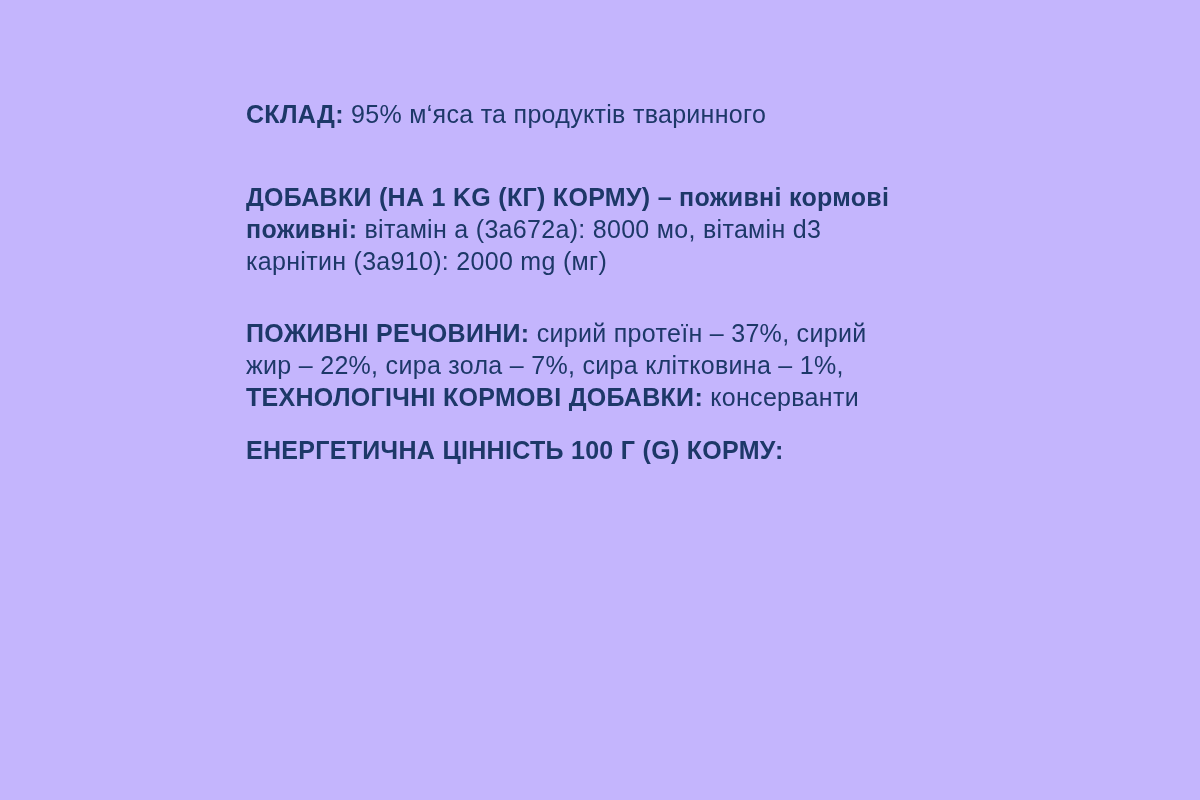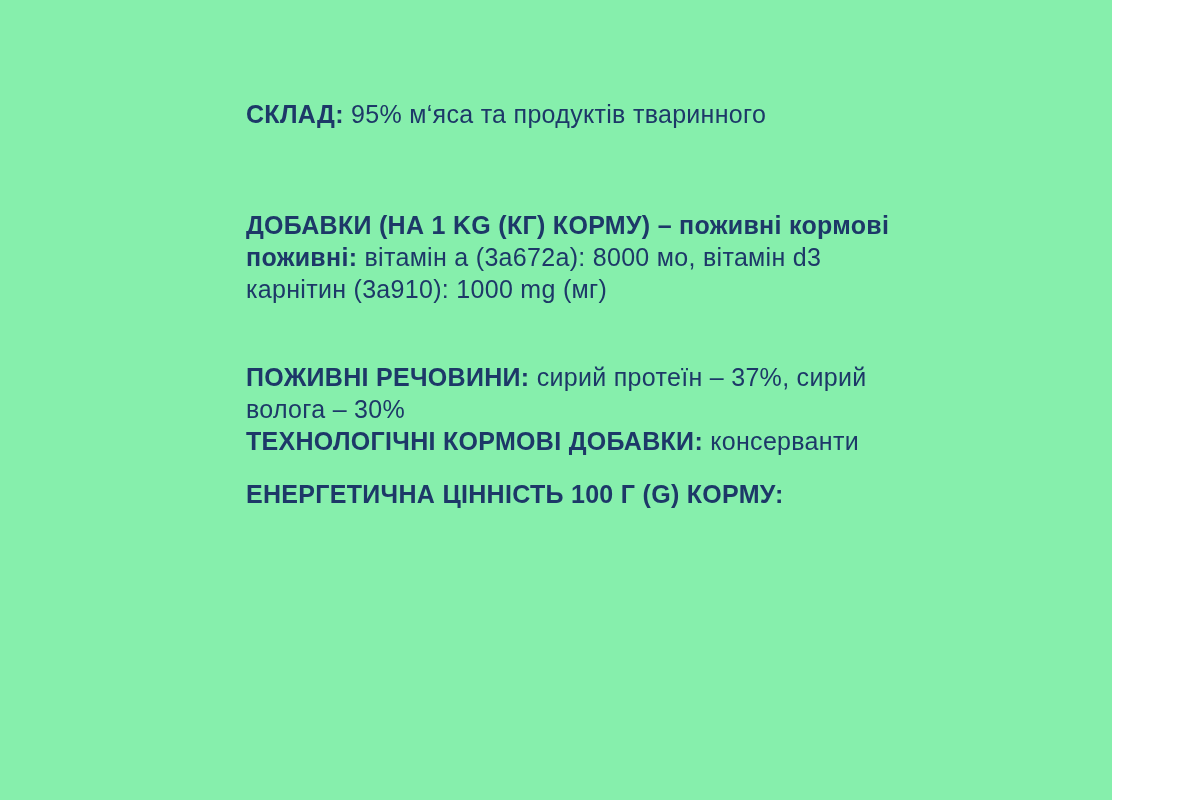--- a/index.html
+++ b/index.html
@@ -2,64 +2,64 @@
 <html><head>
 <meta charset="utf-8">
 <style>
   html, body {
     margin: 0;
     padding: 0;
     background: #ffffff;
   }
   #canvas {
     position: relative;
-    width: 1112px;
+    width: 1200px;
     height: 800px;
-    background: #86efac;
+    background: #c4b5fd;
     overflow: hidden;
     font-family: "Liberation Sans", sans-serif;
   }
   #label-sheet {
     position: absolute;
     left: 246px;
     top: 98px;
     width: 740px;
     color: #1d3868;
     font-size: 25px;
     line-height: 32px;
     letter-spacing: 0.3px;
   }
   .paragraph { margin: 0; }
-  .paragraph.section-additives { margin-top: 79px; }
-  .paragraph.section-nutrients { margin-top: 56px; }
+  .paragraph.section-additives { margin-top: 51px; }
+  .paragraph.section-nutrients { margin-top: 40px; }
   .paragraph.section-technological-additives { }
   .paragraph.section-energy-value { margin-top: 21px; }
   .line {
     white-space: nowrap;
     height: 32px;
   }
   .seg-bold { font-weight: 700; }
   .seg-regular { font-weight: 400; }
 </style>
 </head>
 <body>
 
 <div id="canvas">
   <div id="label-sheet" style="color: rgb(29, 56, 104);">
       <div class="paragraph section-composition">
         <div class="line"><span class="seg-bold">СКЛАД:</span><span class="seg-regular"> 95% м‘яса та продуктів тваринного</span></div>
       </div>
       <div class="paragraph section-additives">
         <div class="line"><span class="seg-bold">ДОБАВКИ (НА 1 KG (КГ) КОРМУ) – поживні кормові</span></div>
         <div class="line"><span class="seg-bold">поживні:</span><span class="seg-regular"> вітамін а (3а672а): 8000 мо, вітамін d3</span></div>
-        <div class="line"><span class="seg-regular">карнітин (3а910): 1000 mg (мг)</span></div>
+        <div class="line"><span class="seg-regular">карнітин (3а910): 2000 mg (мг)</span></div>
       </div>
       <div class="paragraph section-nutrients">
         <div class="line"><span class="seg-bold">ПОЖИВНІ РЕЧОВИНИ:</span><span class="seg-regular"> сирий протеїн – 37%, сирий</span></div>
-        <div class="line"><span class="seg-regular">волога – 30%</span></div>
+        <div class="line"><span class="seg-regular">жир – 22%, сира зола – 7%, сира клітковина – 1%,</span></div>
       </div>
       <div class="paragraph section-technological-additives">
         <div class="line"><span class="seg-bold">ТЕХНОЛОГІЧНІ КОРМОВІ ДОБАВКИ:</span><span class="seg-regular"> консерванти</span></div>
       </div>
       <div class="paragraph section-energy-value">
         <div class="line"><span class="seg-bold">ЕНЕРГЕТИЧНА ЦІННІСТЬ 100 Г (G) КОРМУ:</span></div>
       </div>
     </div>
 </div>
 

